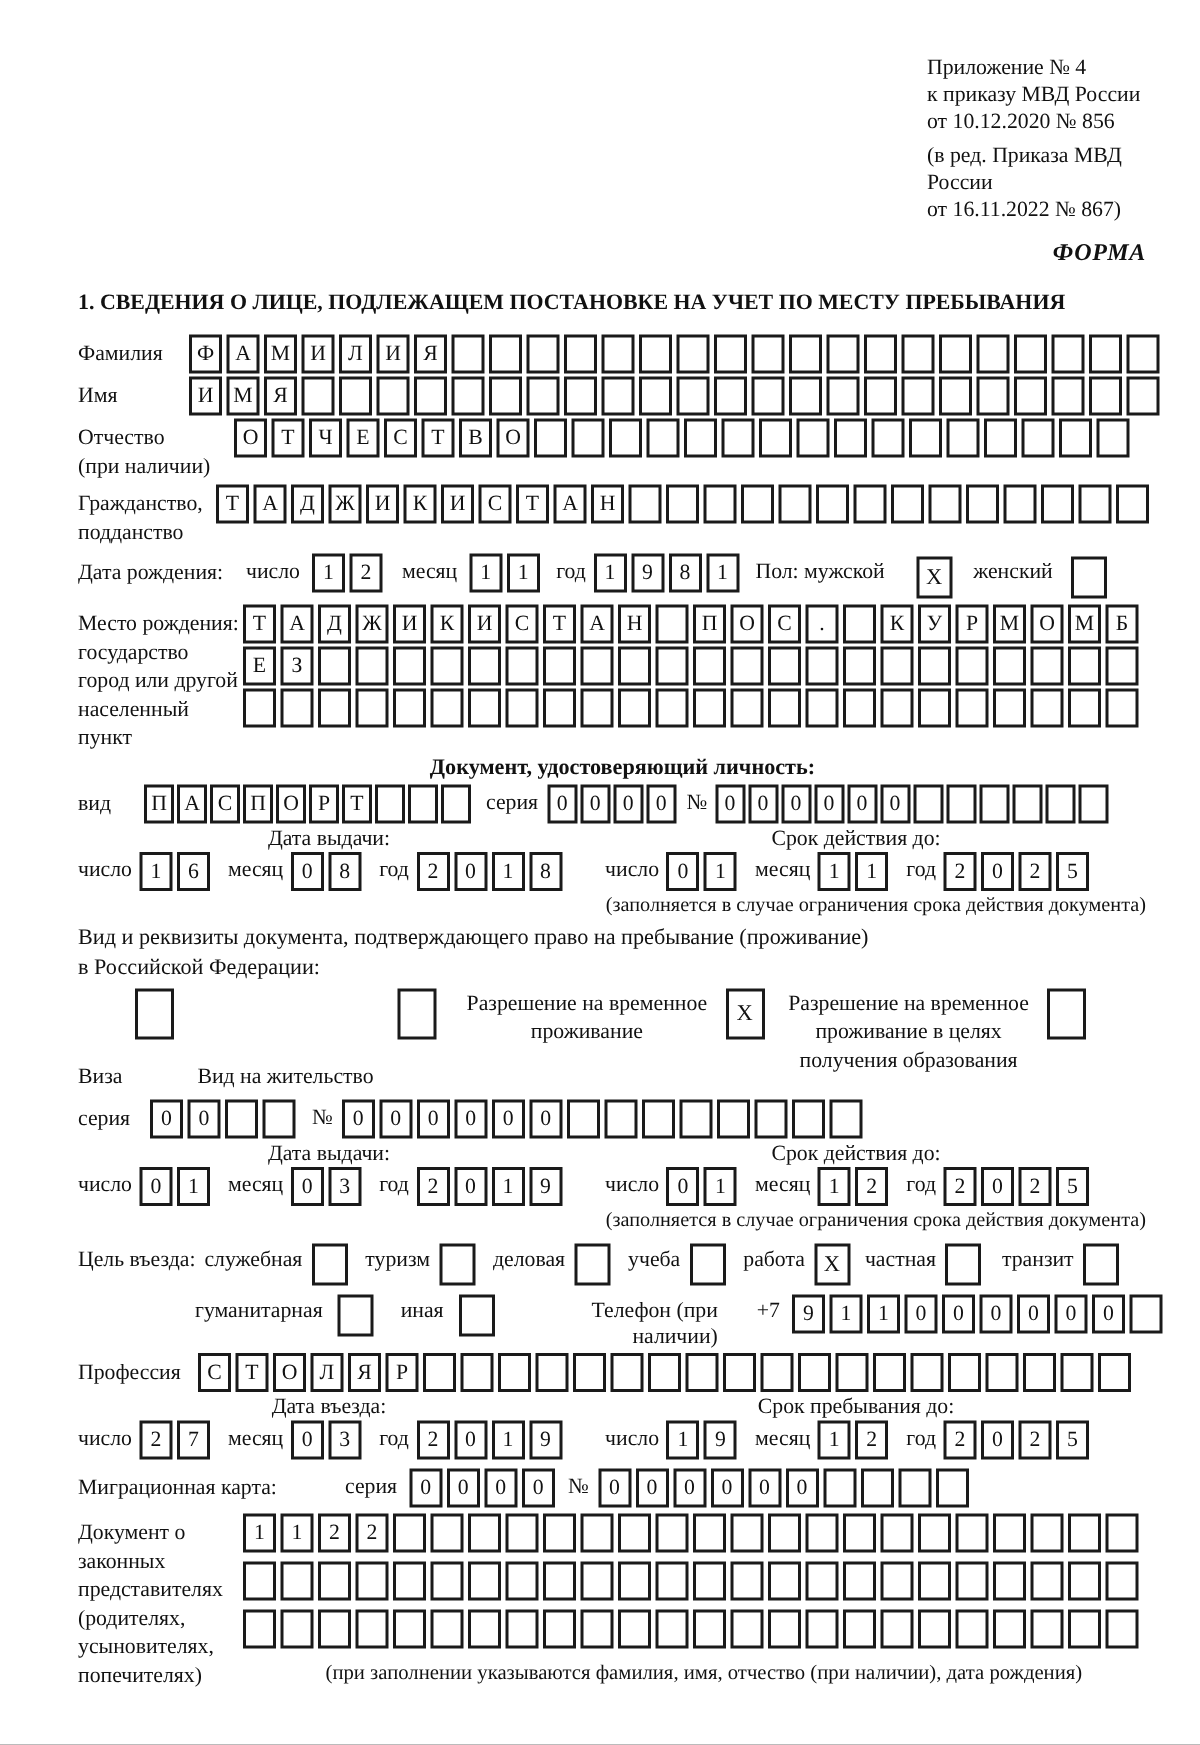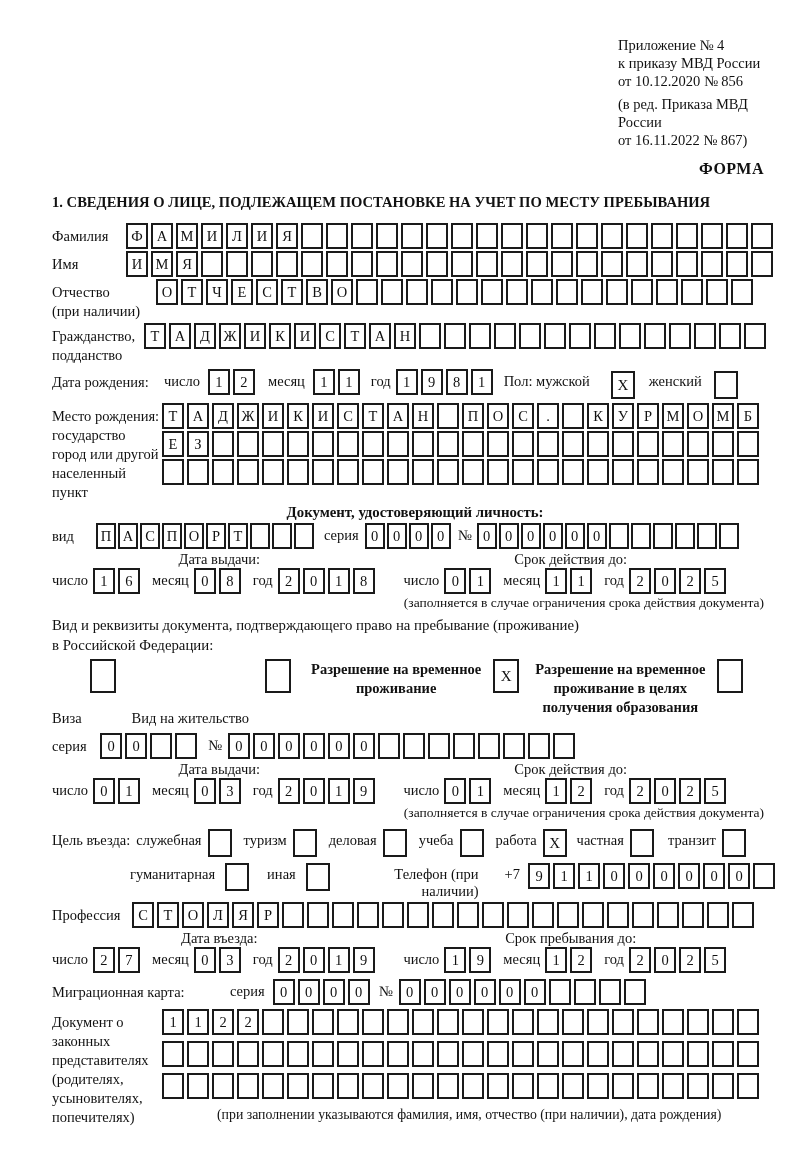--- a/index.html
+++ b/index.html
@@ -4,21 +4,21 @@
 <style>
   html,body { margin:0; padding:0; background:#888; }
   .page {
     width:800px; height:1163px; background:#ffffff; margin:0 auto;
     font-family:"Liberation Serif","DejaVu Serif",serif; color:#111;
     box-sizing:border-box; padding:36px 22px 10px 52px; overflow:hidden; position:relative;
   }
   
   .appendix { margin-left:566px; font-size:14.5px; line-height:18px; }
   .appendix .mt4 { margin-top:5px; }
-  .forma { text-align:right; font-weight:bold; font-size:16px; margin-top:11px; padding-right:14px; letter-spacing:0.5px; }
+  .forma { text-align:right; font-weight:bold; font-size:16px; margin-top:11px; padding-right:14px; letter-spacing:0.5px;font-style:italic; }
   
   .title { text-align:center; font-weight:bold; font-size:16.5px; line-height:22px; margin-top:10px; }
   .title .ul { display:inline-block; width:62px; height:2px; background:#333; margin-left:12px; }
   .s1head { font-weight:bold; font-size:14.6px; margin-top:16px; white-space:nowrap; }
   
   .frow { display:flex; align-items:flex-start; margin-top:2px; }
   .mt4 { margin-top:4px; } .mt6 { margin-top:6px; }
   .flbl { font-size:14.5px; line-height:19px; padding-top:4px; flex:0 0 auto; }
   .w74 { width:74px; } .w104 { width:104px; } .w112 { width:112px; } .w80 { width:80px; }
   .cells { display:flex; flex:0 0 auto; }
@@ -41,21 +41,21 @@
   .dcol { }
   .dhead { text-align:center; font-size:14.5px; height:17px; }
   .dfields { display:flex; align-items:flex-start; }
   .dfields .dlbl { margin-right:5px; }
   .dfields .cells { margin-right:9px; }
   .dnote { text-align:right; font-size:13.5px; padding-right:14px; margin-top:1px; }
   .para { font-size:14.8px; line-height:20px; margin-top:4px; }
   .dochead { text-align:center; font-weight:bold; font-size:14.8px; margin-top:2px; }
   
   .opts { display:flex; align-items:flex-start; margin-top:2px; font-size:14.5px; }
-  .opt-lines { display:flex; flex-direction:column; text-align:center; line-height:19px; padding-top:3px;font-weight:bold; }
+  .opt-lines { display:flex; flex-direction:column; text-align:center; line-height:19px; padding-top:3px; }
   .ml8{margin-left:8px;} .ml12{margin-left:12px;} .ml16{margin-left:16px;} .ml20{margin-left:20px;}
   .optlbl { padding-top:6px;margin-top:47px; }
   
   .prow { display:flex; align-items:flex-start; font-size:14.5px; }
   .prow .plbl { padding-top:5px; }
   .prow .cb { margin-left:6px; }
   .prow .plbl + .cb { margin-right:2px; }
   .bottom-note { font-size:13.8px; margin-top:8px; margin-left:55px; }
   .nowrap { white-space:nowrap; }
 </style>

